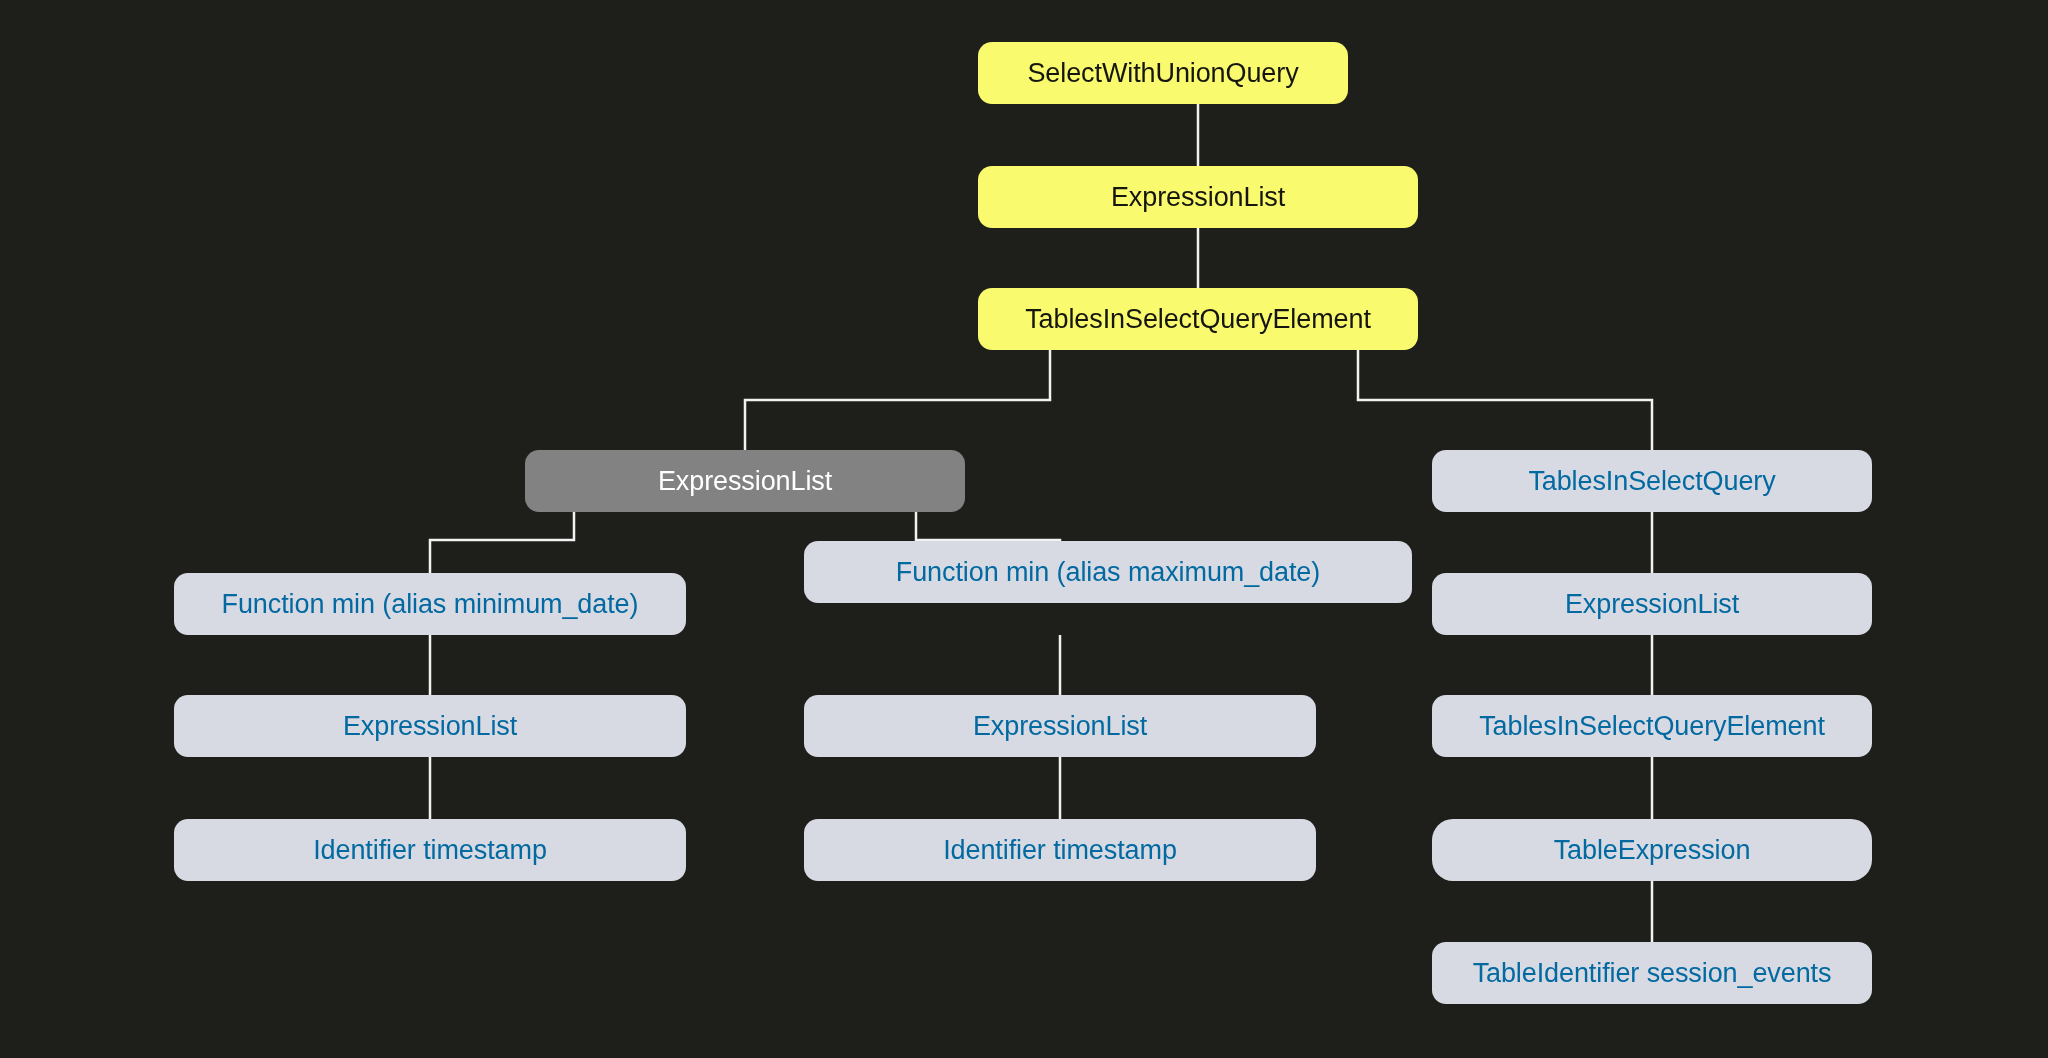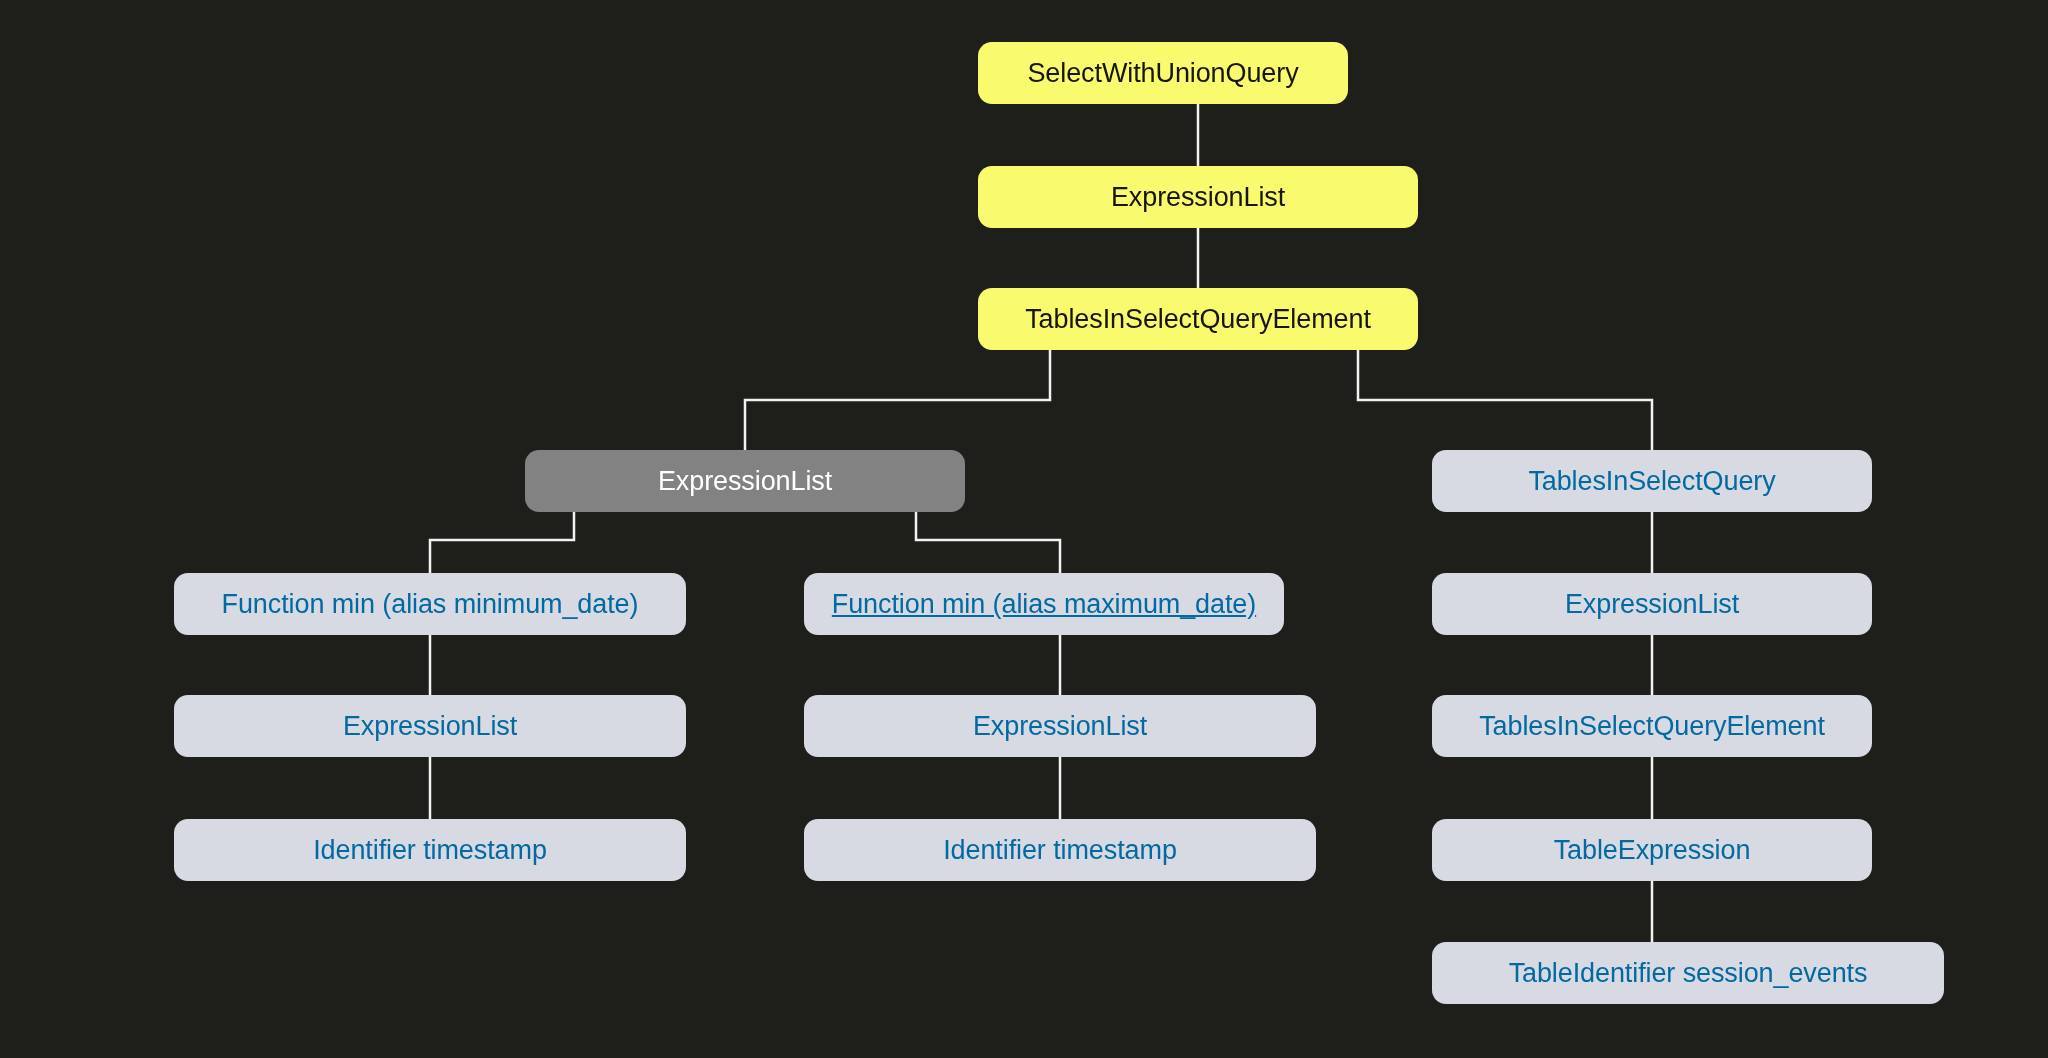--- a/index.html
+++ b/index.html
@@ -87,41 +87,41 @@
       </div>
       <div class="node selected" style="left: 525px; top: 450px; width: 440px; height: 62px;">
         <span class="node-label">ExpressionList</span>
       </div>
       <div class="node normal" style="left: 1432px; top: 450px; width: 440px; height: 62px;">
         <span class="node-label">TablesInSelectQuery</span>
       </div>
       <div class="node normal" style="left: 174px; top: 573px; width: 512px; height: 62px;">
         <span class="node-label">Function min (alias minimum_date)</span>
       </div>
-      <div class="node normal" style="left: 804px; top: 573px; width: 480px; height: 62px; text-decoration: underline;">
+      <div class="node normal" style="left: 804px; top: 541px; width: 608px; height: 62px;">
         <span class="node-label">Function min (alias maximum_date)</span>
       </div>
       <div class="node normal" style="left: 1432px; top: 573px; width: 440px; height: 62px;">
         <span class="node-label">ExpressionList</span>
       </div>
       <div class="node normal" style="left: 174px; top: 695px; width: 512px; height: 62px;">
         <span class="node-label">ExpressionList</span>
       </div>
       <div class="node normal" style="left: 804px; top: 695px; width: 512px; height: 62px;">
         <span class="node-label">ExpressionList</span>
       </div>
       <div class="node normal" style="left: 1432px; top: 695px; width: 440px; height: 62px;">
         <span class="node-label">TablesInSelectQueryElement</span>
       </div>
       <div class="node normal" style="left: 174px; top: 819px; width: 512px; height: 62px;">
         <span class="node-label">Identifier timestamp</span>
       </div>
       <div class="node normal" style="left: 804px; top: 819px; width: 512px; height: 62px;">
         <span class="node-label">Identifier timestamp</span>
       </div>
-      <div class="node normal" style="left: 1432px; top: 819px; width: 440px; height: 62px;">
+      <div class="node normal" style="left: 1432px; top: 819px; width: 440px; height: 62px; border-radius: 21px;">
         <span class="node-label">TableExpression</span>
       </div>
-      <div class="node normal" style="left: 1432px; top: 942px; width: 512px; height: 62px;">
+      <div class="node normal" style="left: 1432px; top: 942px; width: 440px; height: 62px;">
         <span class="node-label">TableIdentifier session_events</span>
       </div>
     </div>
 </div>
 
 </body></html>

